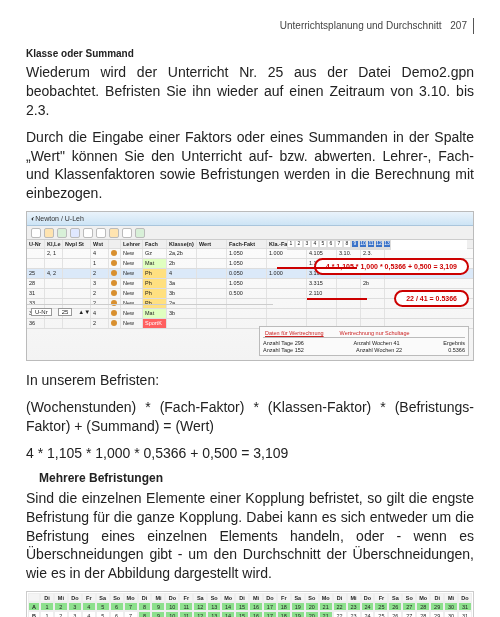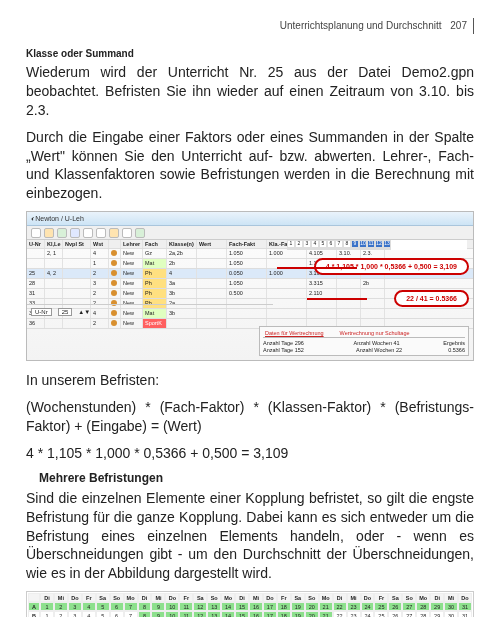--- a/index.html
+++ b/index.html
@@ -384,21 +384,21 @@
     </div>
     <div class="bp-row">
       <span>Anzahl Tage 152</span>
       <span>Anzahl Wochen 22</span>
       <span>0.5366</span>
     </div>
   </div>
 </div>
 
 <div class="para">In unserem Befristen:</div>
-<div class="para">(Wochenstunden) * (Fach-Faktor) * (Klassen-Faktor) * (Befristungs-Faktor) + (Eingabe) = (Wert)</div>
+<div class="para">(Wochenstunden) * (Fach-Faktor) * (Klassen-Faktor) * (Befristungs-Faktor) + (Summand) = (Wert)</div>
 <div class="para">4 * 1,105 * 1,000 * 0,5366 + 0,500 = 3,109</div>
 
 <div class="h1b">Mehrere Befristungen</div>
 <div class="para">Sind die einzelnen Elemente einer Kopplung befristet, so gilt die engste Befristung für die ganze Kopplung. Dabei kann es sich entweder um die Befristung eines einzelnen Elements handeln, oder - wenn es Überschneidungen gibt - um den Durchschnitt der Überschneidungen, wie es in der Abbildung dargestellt wird.</div>
 
 <div class="cal-strip">
   <div class="cs-row cs-head" id="cs-hdr">
       <div class="cs-cell"></div>
       <div class="cs-cell">Di</div>
       <div class="cs-cell">Mi</div>

